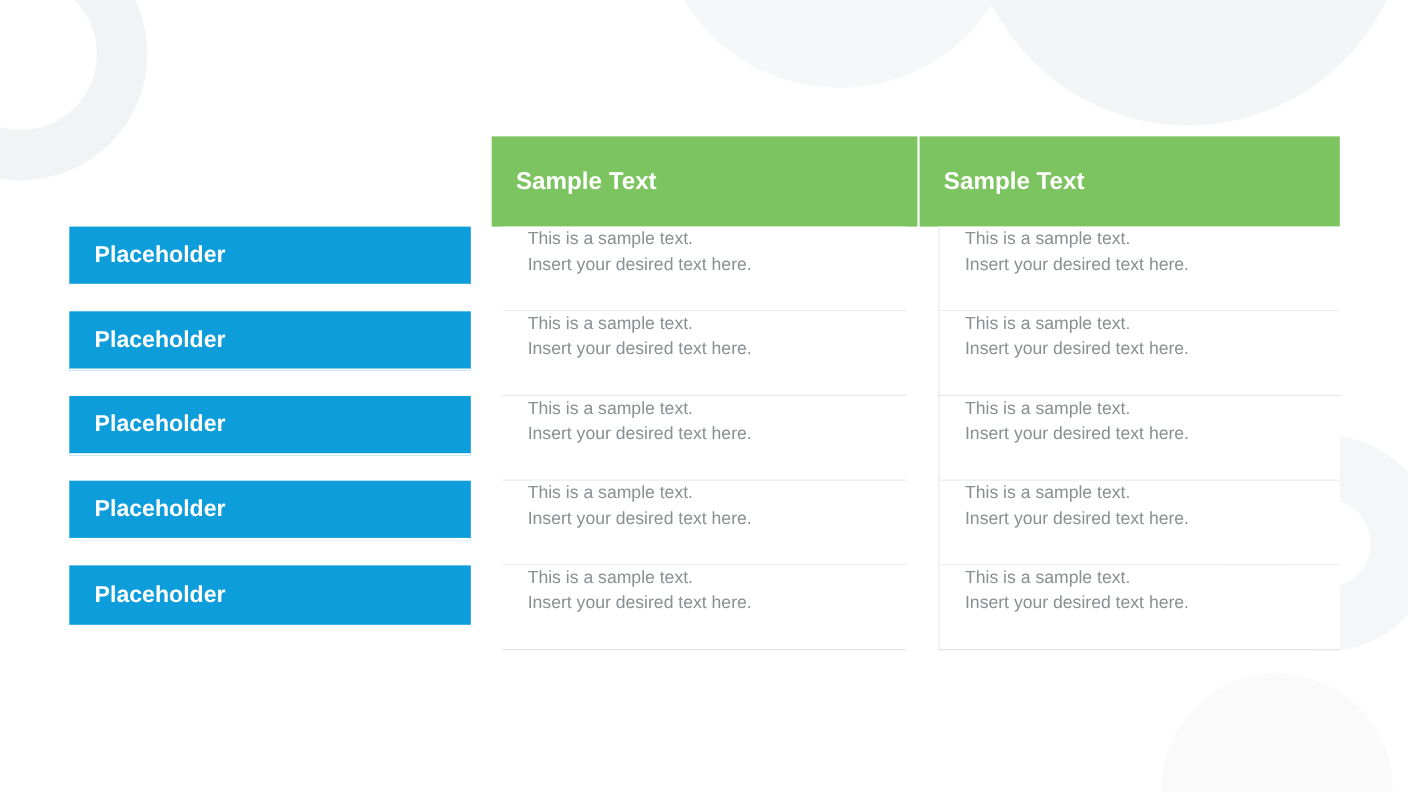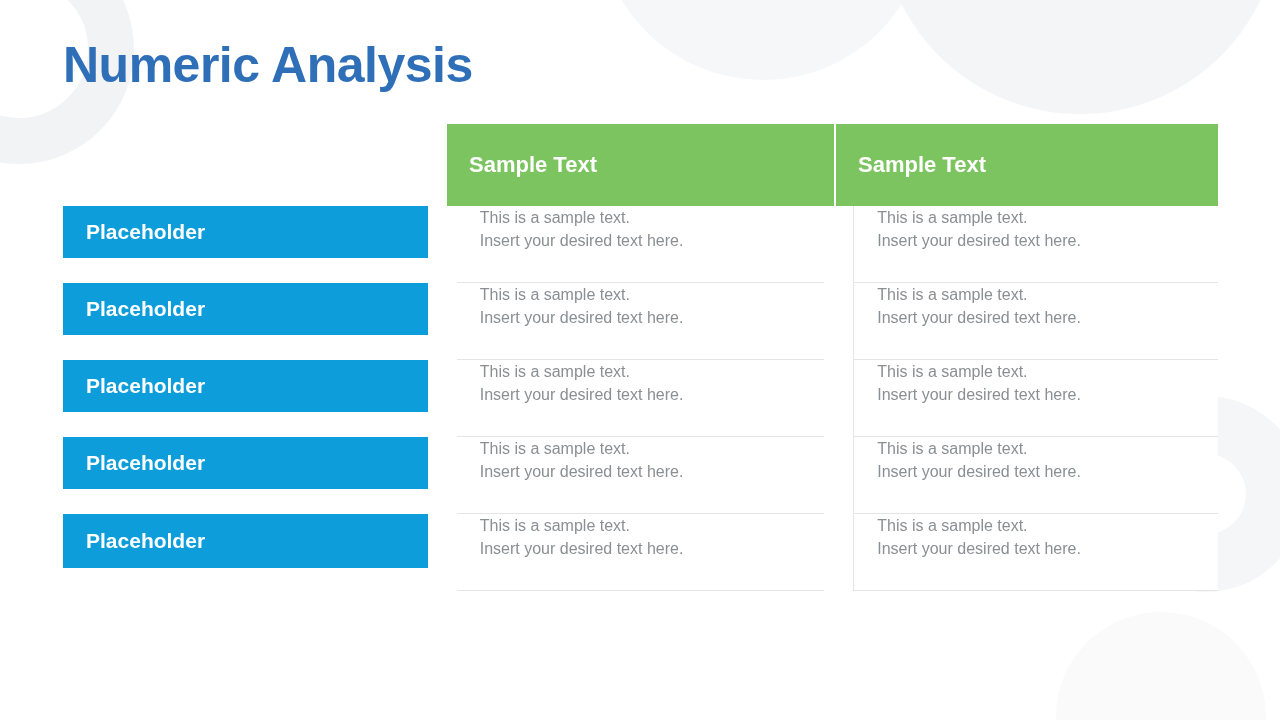--- a/index.html
+++ b/index.html
@@ -111,21 +111,20 @@
 <div id="slide">
 
   <div class="bg-layer">
     <div class="bg-ring-tl"></div>
     <div class="bg-circ-top-a"></div>
     <div class="bg-circ-top-b"></div>
     <div class="bg-ring-right"></div>
     <div class="bg-circ-bottom"></div>
   </div>
 
-  <div class="slide-title">Numeric Analysis</div>
 
   <div class="table-wrap">
 
     <div class="t-row header-row">
       <div class="hdr-spacer"></div>
       <div class="hdr-cell c1">Sample Text</div>
       <div class="hdr-cell sep">Sample Text</div>
     </div>
 
     <div class="t-row body-row r0">

